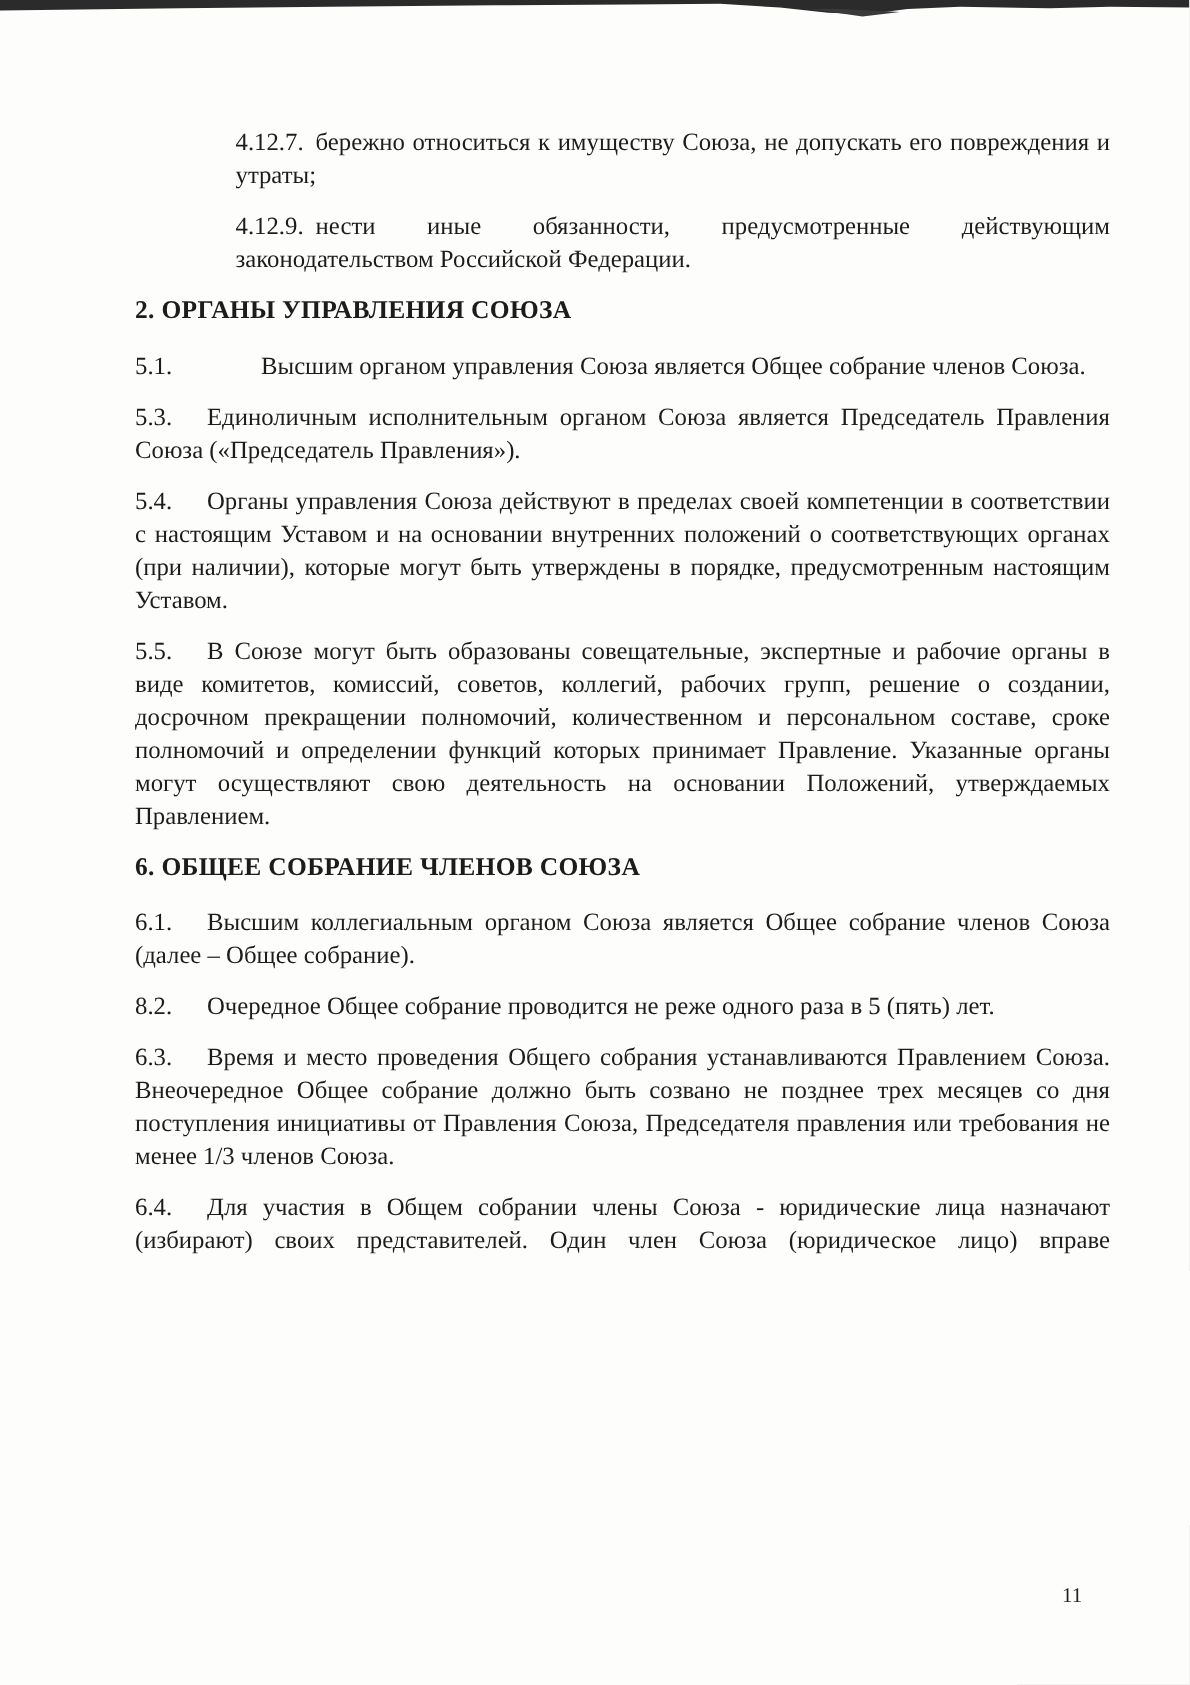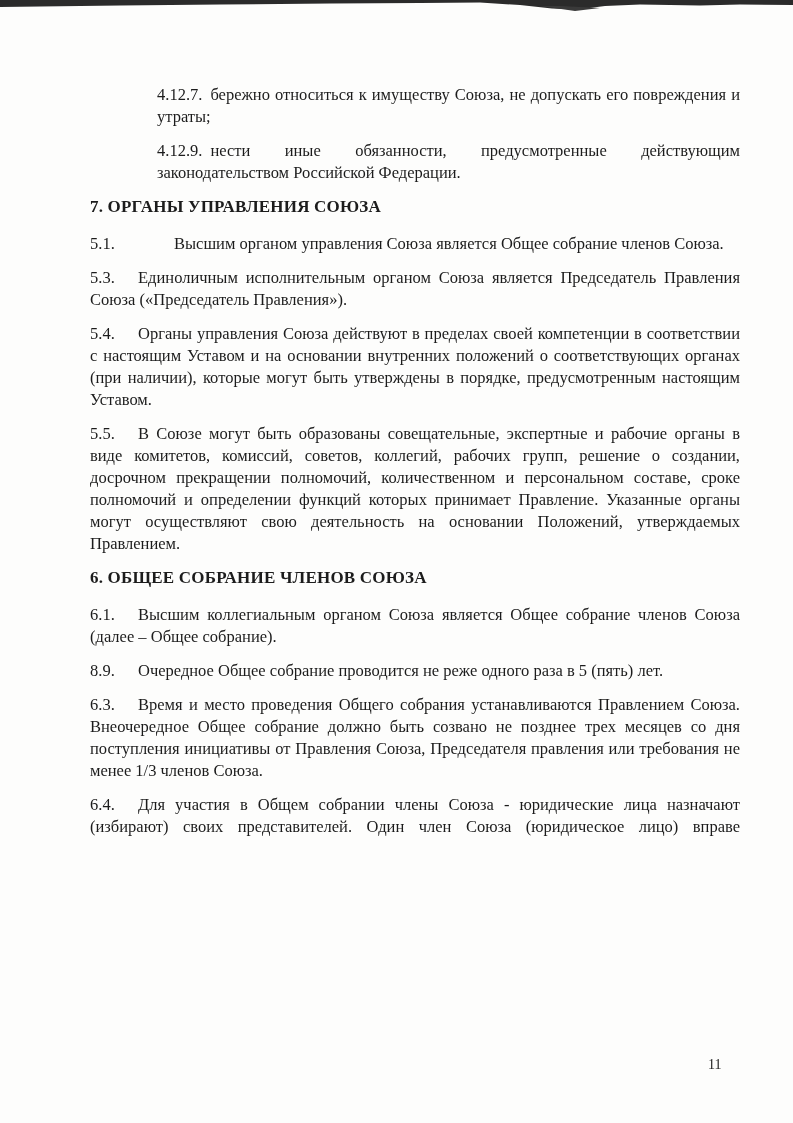--- a/index.html
+++ b/index.html
@@ -83,36 +83,36 @@
     <path d="M540,6 L575,11 L600,8 L560,6 Z" fill="#3a3a3a"></path>
   </svg>
 
   <div class="content">
 
     <p class="para sub"><span class="num">4.12.7.</span><span>бережно относиться к имуществу Союза, не допускать его повреждения и утраты;</span></p>
 
 
     <p class="para sub"><span class="num">4.12.9.</span><span>нести иные обязанности, предусмотренные действующим законодательством Российской Федерации.</span></p>
 
-    <h2 class="heading">7. ОРГАНЫ УПРАВЛЕНИЯ СОЮЗА</h2>
+    <h2 class="heading">2. ОРГАНЫ УПРАВЛЕНИЯ СОЮЗА</h2>
 
     <p class="para item tab-wide"><span class="num">5.1.</span><span>Высшим органом управления Союза является Общее собрание членов Союза.</span></p>
 
 
     <p class="para item"><span class="num">5.3.</span><span>Единоличным исполнительным органом Союза является Председатель Правления Союза («Председатель Правления»).</span></p>
 
     <p class="para item"><span class="num">5.4.</span><span>Органы управления Союза действуют в пределах своей компетенции в соответствии с настоящим Уставом и на основании внутренних положений о соответствующих органах (при наличии), которые могут быть утверждены в порядке, предусмотренным настоящим Уставом.</span></p>
 
     <p class="para item"><span class="num">5.5.</span><span>В Союзе могут быть образованы совещательные, экспертные и рабочие органы в виде комитетов, комиссий, советов, коллегий, рабочих групп, решение о создании, досрочном прекращении полномочий, количественном и персональном составе, сроке полномочий и определении функций которых принимает Правление. Указанные органы могут осуществляют свою деятельность на основании Положений, утверждаемых Правлением.</span></p>
 
     <h2 class="heading">6. ОБЩЕЕ СОБРАНИЕ ЧЛЕНОВ СОЮЗА</h2>
 
     <p class="para item"><span class="num">6.1.</span><span>Высшим коллегиальным органом Союза является Общее собрание членов Союза (далее – Общее собрание).</span></p>
 
-    <p class="para item"><span class="num">8.9.</span><span>Очередное Общее собрание проводится не реже одного раза в 5 (пять) лет.</span></p>
+    <p class="para item"><span class="num">8.2.</span><span>Очередное Общее собрание проводится не реже одного раза в 5 (пять) лет.</span></p>
 
 
     <p class="para item"><span class="num">6.3.</span><span>Время и место проведения Общего собрания устанавливаются Правлением Союза. Внеочередное Общее собрание должно быть созвано не позднее трех месяцев со дня поступления инициативы от Правления Союза, Председателя правления или требования не менее 1/3 членов Союза.</span></p>
 
     <p class="para item cont"><span class="num">6.4.</span><span>Для участия в Общем собрании члены Союза - юридические лица назначают (избирают) своих представителей. Один член Союза (юридическое лицо) вправе</span></p>
 
   </div>
 
   <div class="page-number">11</div>
 

